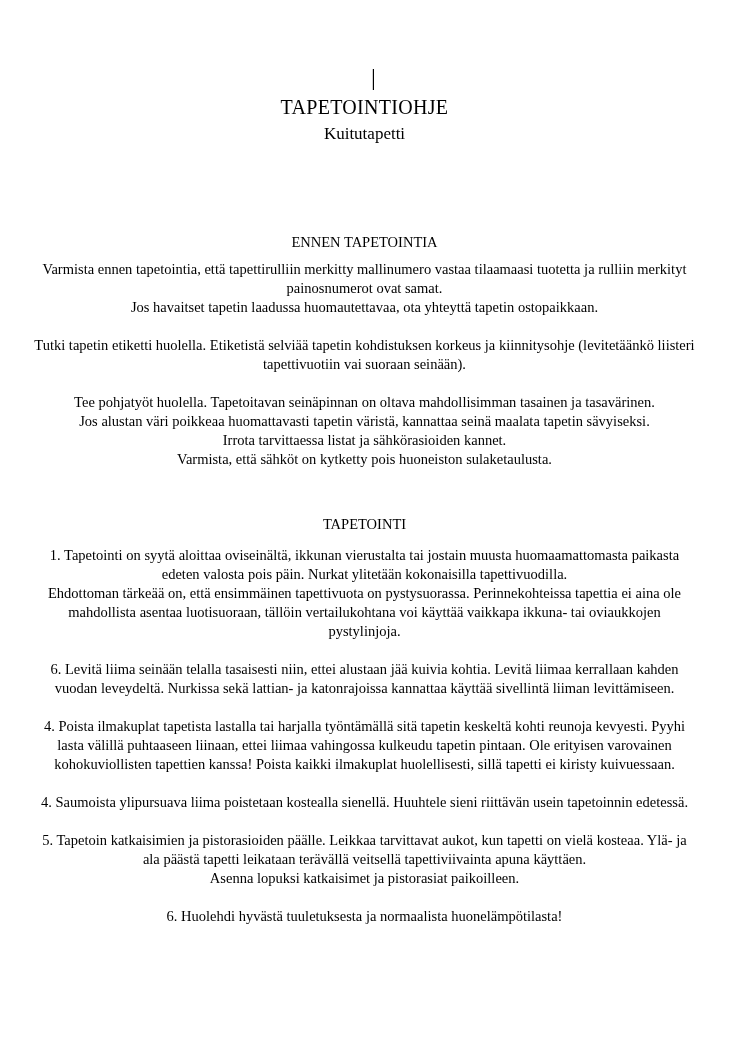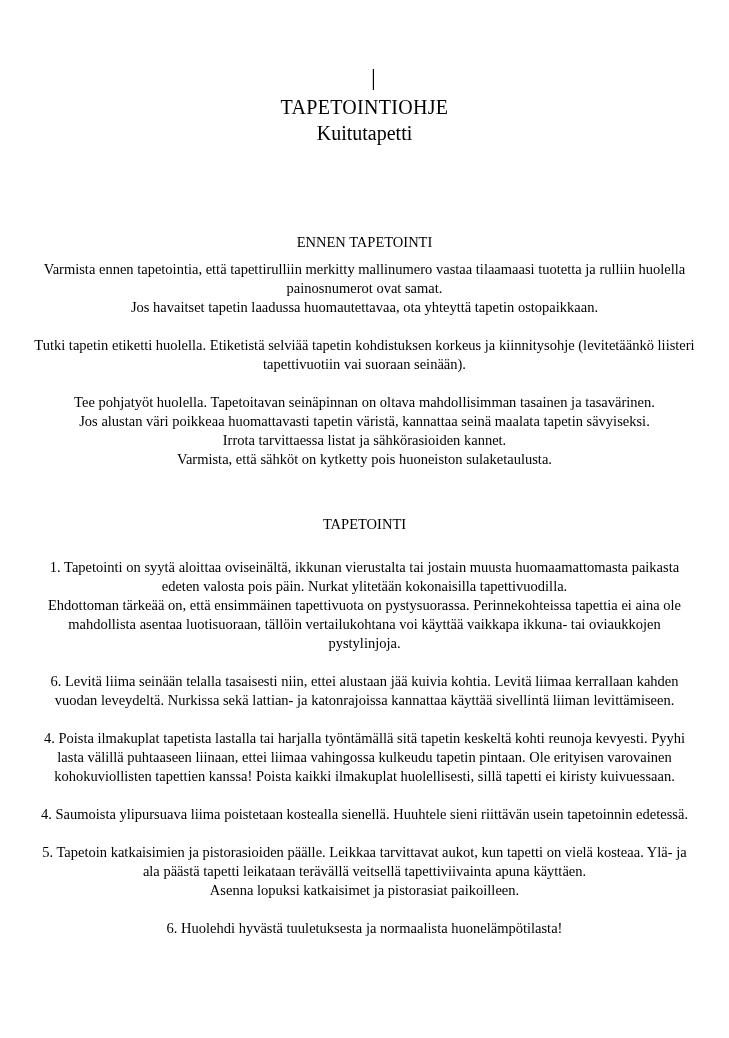--- a/index.html
+++ b/index.html
@@ -37,56 +37,56 @@
     color: #000;
   }
   .doc-title {
     font-size: 20px;
     font-weight: normal;
     line-height: 29px;
     margin: 1px 0 0 0;
     letter-spacing: 0.3px;
   }
   .doc-subtitle {
-    font-size: 20px;
+    font-size: 17px;
     line-height: 19px;
     margin-top: 2px;
   }
   .sec-heading {
     font-size: 14.5px;
     line-height: 19px;
     font-weight: normal;
     margin: 0;
   }
   .h-before { margin-top: 90px; }
   .h-main   { margin-top: 46px; }
   .para {
     font-size: 14.5px;
     line-height: 19px;
     margin: 19px 0 0 0;
     white-space: pre-line;
   }
   .para.after-heading { margin-top: 8px; }
-  .para.step-first    { margin-top: 24px; }
+  .para.step-first    { margin-top: 12px; }
 </style>
 </head>
 <body>
 
 <div class="page">
   <div class="content">
 
     <span class="caret">|</span>
 
     <h1 class="doc-title">TAPETOINTIOHJE</h1>
 
     <div class="doc-subtitle">Kuitutapetti</div>
 
-    <h2 class="sec-heading h-before">ENNEN TAPETOINTI</h2>
+    <h2 class="sec-heading h-before">ENNEN TAPETOINTIA</h2>
 
-    <p class="para after-heading">Varmista ennen tapetointia, että tapettirulliin merkitty mallinumero vastaa tilaamaasi tuotetta ja rulliin huolella painosnumerot ovat samat.
+    <p class="para after-heading">Varmista ennen tapetointia, että tapettirulliin merkitty mallinumero vastaa tilaamaasi tuotetta ja rulliin merkityt painosnumerot ovat samat.
 Jos havaitset tapetin laadussa huomautettavaa, ota yhteyttä tapetin ostopaikkaan.</p>
 
     <p class="para">Tutki tapetin etiketti huolella. Etiketistä selviää tapetin kohdistuksen korkeus ja kiinnitysohje (levitetäänkö liisteri tapettivuotiin vai suoraan seinään).</p>
 
     <p class="para">Tee pohjatyöt huolella. Tapetoitavan seinäpinnan on oltava mahdollisimman tasainen ja tasavärinen.
 Jos alustan väri poikkeaa huomattavasti tapetin väristä, kannattaa seinä maalata tapetin sävyiseksi.
 Irrota tarvittaessa listat ja sähkörasioiden kannet.
 Varmista, että sähköt on kytketty pois huoneiston sulaketaulusta.</p>
 
     <h2 class="sec-heading h-main">TAPETOINTI</h2>

